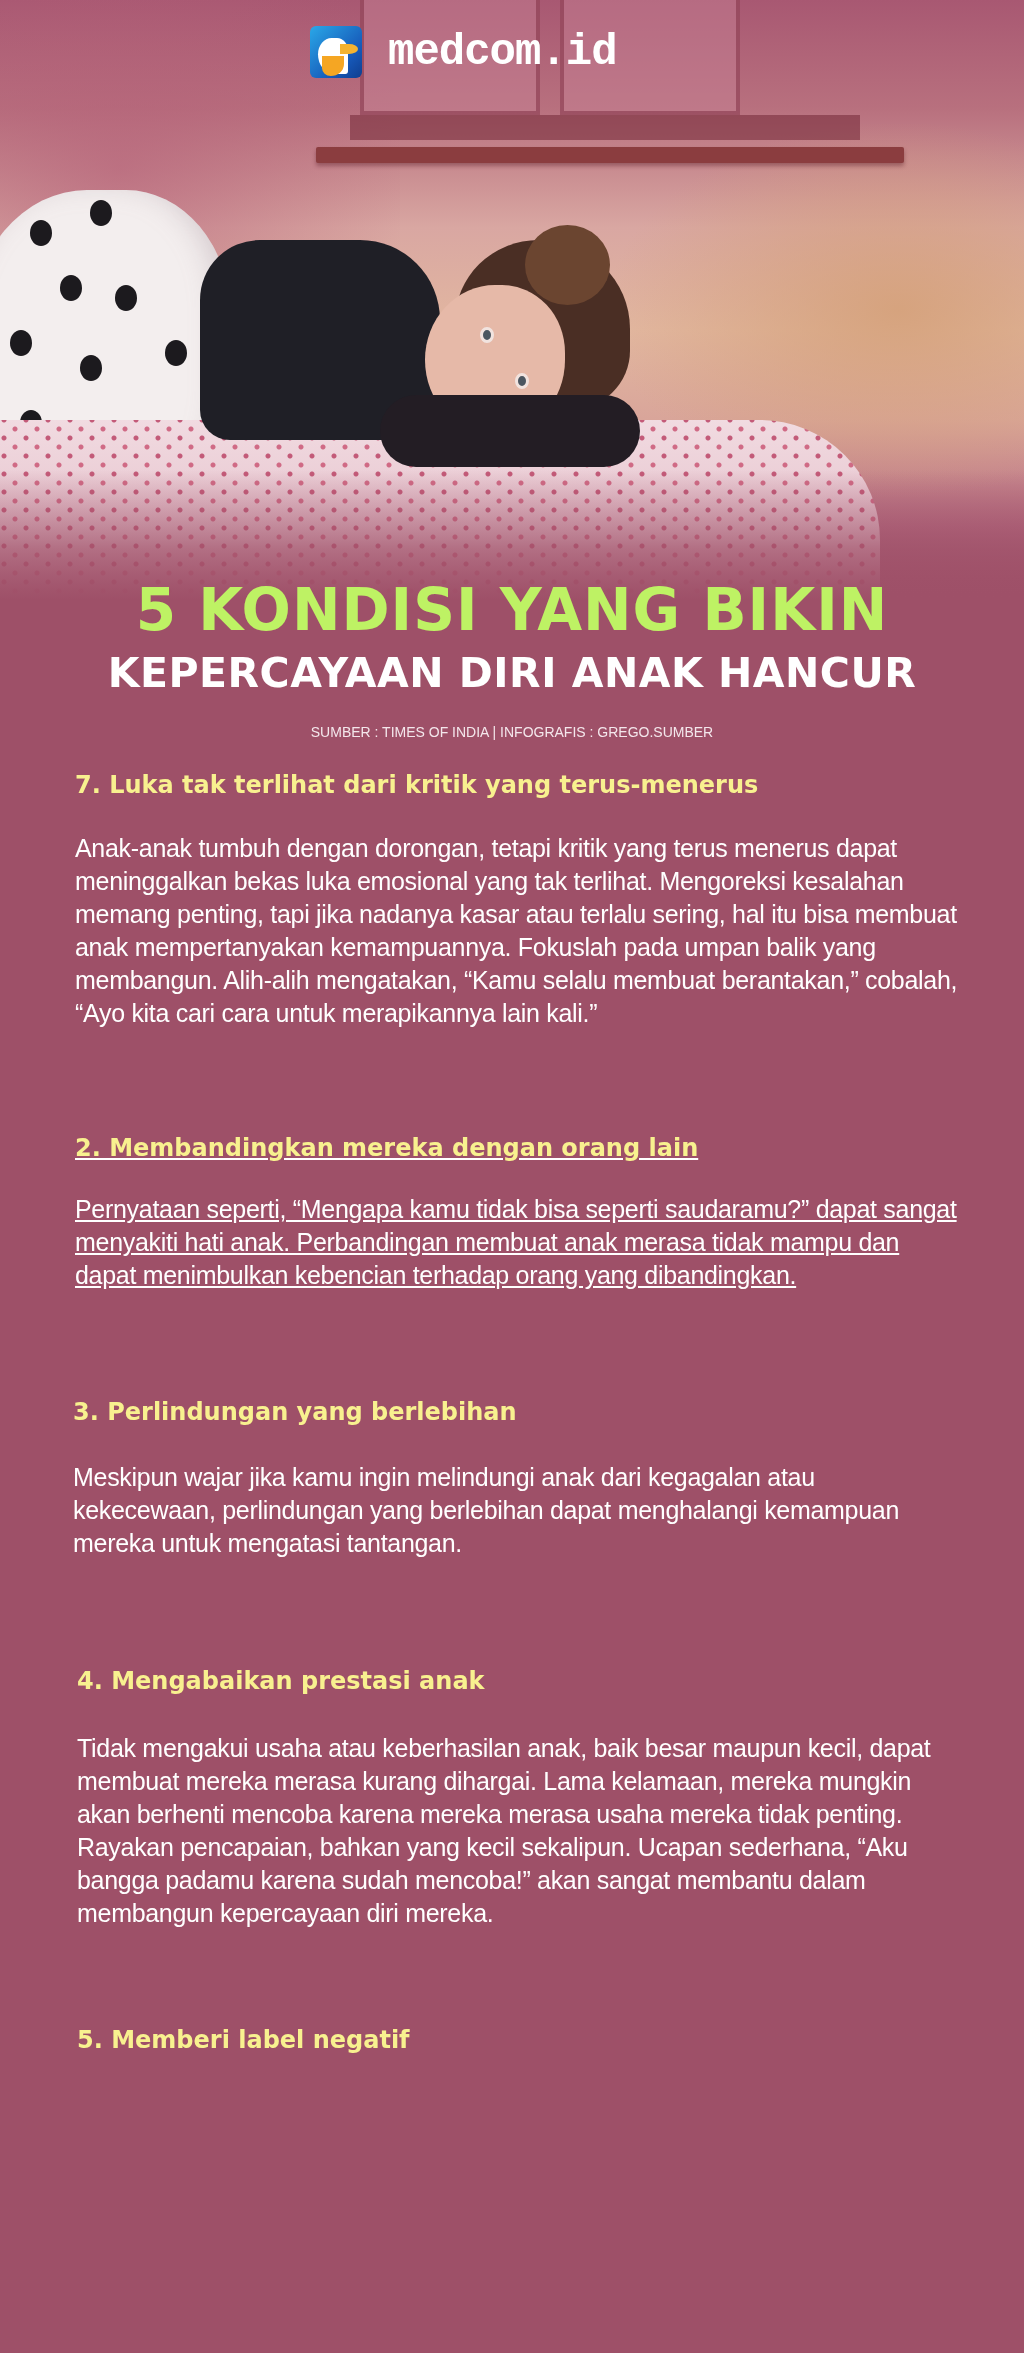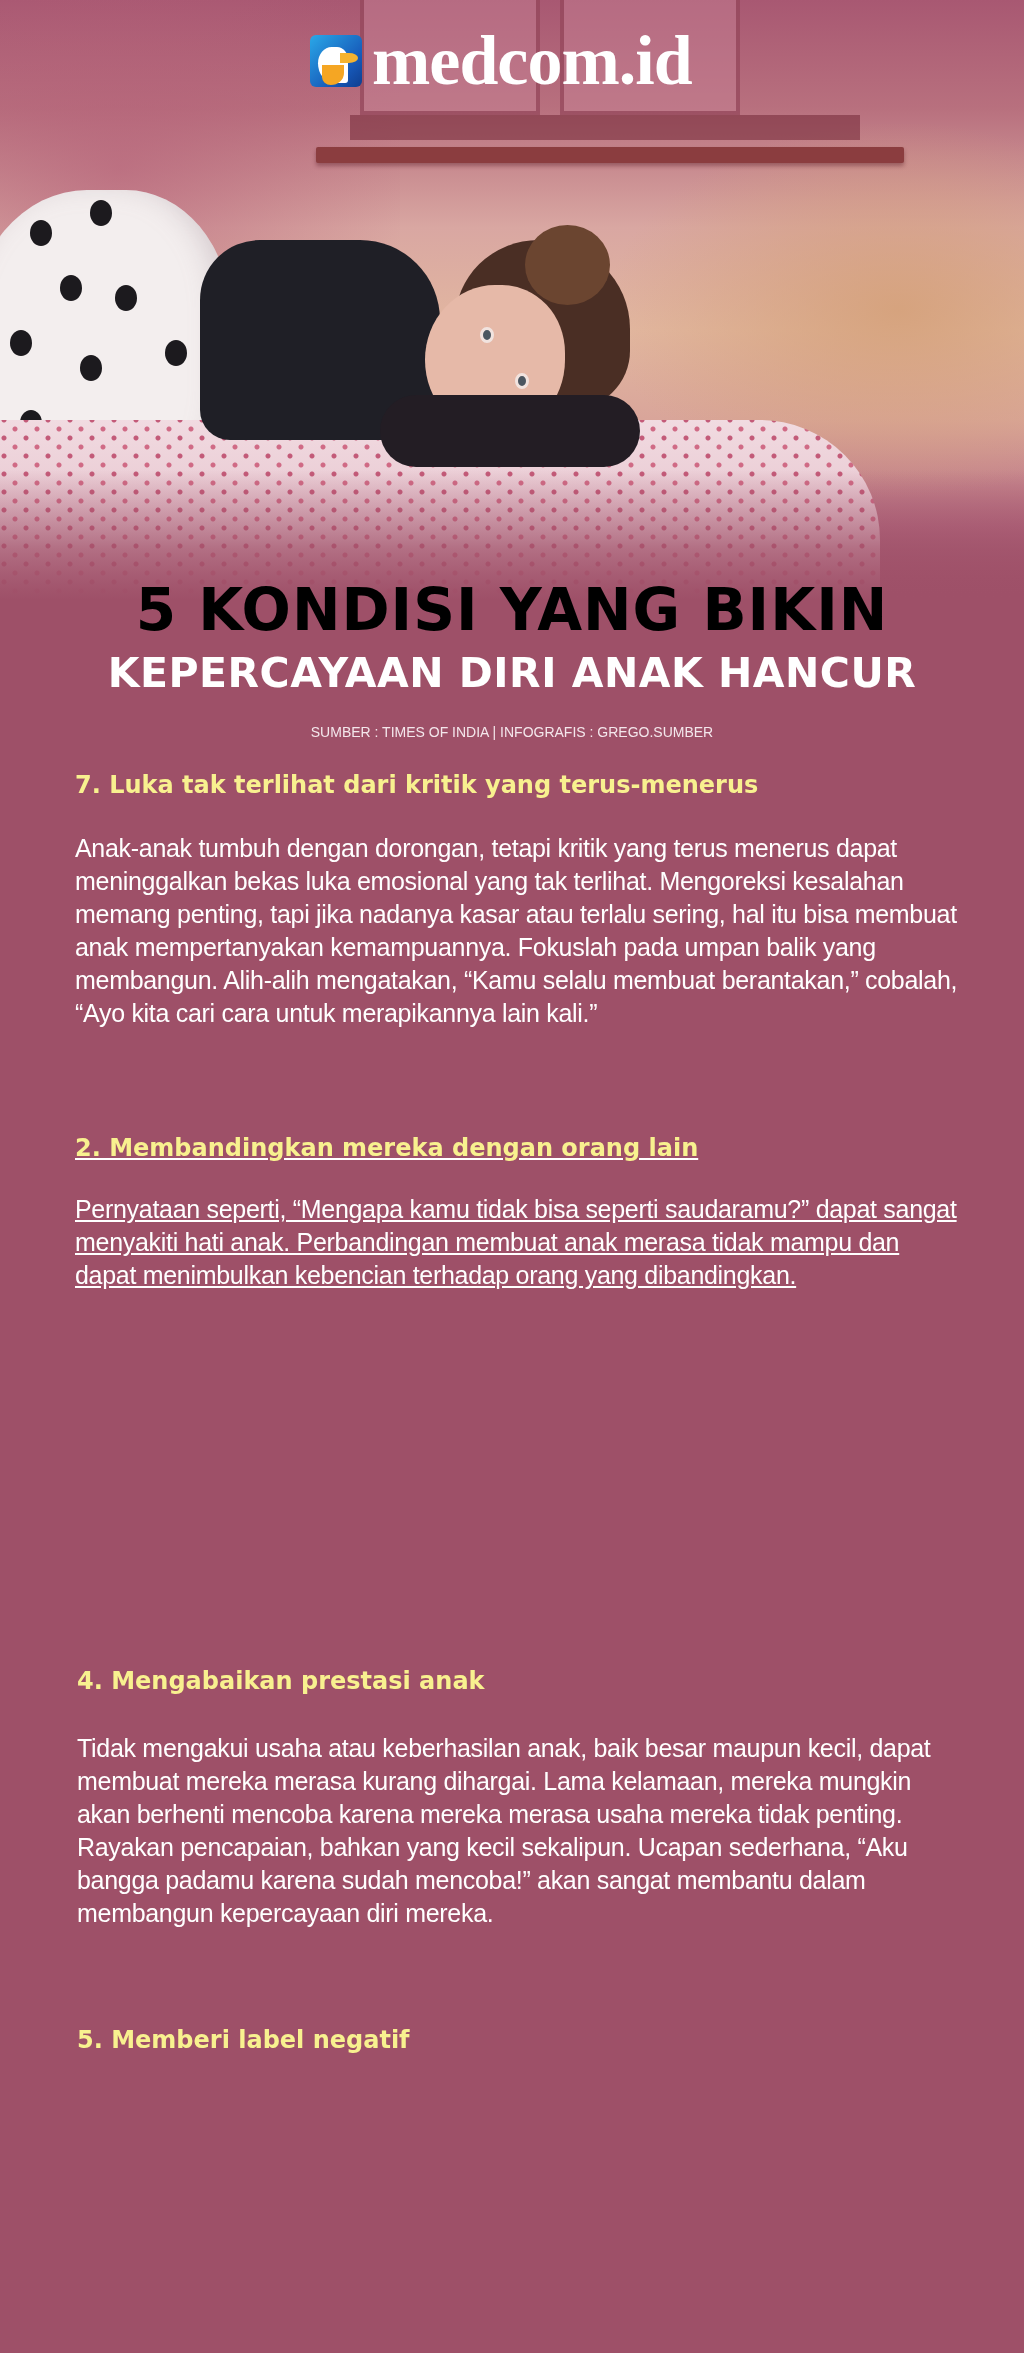--- a/index.html
+++ b/index.html
@@ -35,25 +35,25 @@
     .hair { position: absolute; left: 455px; top: 240px; width: 175px; height: 170px; border-radius: 55% 60% 40% 40%; background: #4a2e24; }
     .hair-bun { position: absolute; left: 525px; top: 225px; width: 85px; height: 80px; border-radius: 50%; background: #6b4530; }
     .eye { position: absolute; width: 14px; height: 16px; border-radius: 50%; background: #4b5660; border: 3px solid #f1e3df; }
 
     
     .logo { position: absolute; left: 310px; top: 26px; display: flex; align-items: center; gap: 10px; }
     .logo-icon { width: 52px; height: 52px; border-radius: 6px; background: linear-gradient(135deg, #2aa8e8 0%, #1658b8 70%, #0f3e8f 100%); position: relative; overflow: hidden; }
     .logo-icon .eagle { position: absolute; left: 8px; top: 12px; width: 30px; height: 36px; border-radius: 50% 40% 10% 60%; background: #ffffff; }
     .logo-icon .beak { position: absolute; left: 30px; top: 18px; width: 18px; height: 10px; border-radius: 0 60% 60% 0; background: #f4b330; }
     .logo-icon .wing { position: absolute; left: 12px; top: 30px; width: 22px; height: 20px; border-radius: 0 0 60% 40%; background: #f5a623; }
-    .logo-text { font-family: Liberation Serif, serif; font-weight: bold; font-size: 70px; color: #ffffff; letter-spacing: -1px; line-height: 1; }
+    .logo-text { font-family: Liberation Mono, monospace; font-weight: bold; font-size: 44px; color: #ffffff; letter-spacing: -1px; line-height: 1; margin-left: 16px; }
 
     
     .title-block { position: absolute; left: 0; top: 575px; width: 1024px; text-align: center; }
-    .title-1 { font-family: "DejaVu Sans", sans-serif; font-weight: bold; font-size: 58px; line-height: 70px; letter-spacing: 1px; color: #000000; }
+    .title-1 { font-family: "DejaVu Sans", sans-serif; font-weight: bold; font-size: 58px; line-height: 70px; letter-spacing: 1px; color: #bef264; }
     .title-2 { font-family: "DejaVu Sans", sans-serif; font-weight: bold; font-size: 41px; line-height: 56px; letter-spacing: 0.5px; color: #ffffff; }
     .credit { margin-top: 22px; font-family: "Liberation Sans", sans-serif; font-size: 14px; line-height: 18px; color: #f4e7ec; }
 
     
     .section { position: absolute; width: 890px; }
     .section-heading { font-family: "DejaVu Sans", sans-serif; font-weight: bold; font-size: 24px; line-height: 30px; color: #f8f18f; }
     .section-body { margin-top: 30px; font-family: "Liberation Sans", sans-serif; font-size: 25px; line-height: 33px; color: #ffffff; letter-spacing: -0.3px; }
   </style>
 </head>
 <body>
@@ -112,20 +112,24 @@
   <div class="section" style="left:75px;top:770px;">
     <div class="section-heading">7. Luka tak terlihat dari kritik yang terus-menerus</div>
     <div class="section-body" style="margin-top:32px;">Anak-anak tumbuh dengan dorongan, tetapi kritik yang terus menerus dapat meninggalkan bekas luka emosional yang tak terlihat. Mengoreksi kesalahan memang penting, tapi jika nadanya kasar atau terlalu sering, hal itu bisa membuat anak mempertanyakan kemampuannya. Fokuslah pada umpan balik yang membangun. Alih-alih mengatakan, “Kamu selalu membuat berantakan,” cobalah, “Ayo kita cari cara untuk merapikannya lain kali.”</div>
   </div>
 
   <div class="section" style="left:75px;top:1133px;text-decoration:underline;">
     <div class="section-heading">2. Membandingkan mereka dengan orang lain</div>
     <div class="section-body">Pernyataan seperti, “Mengapa kamu tidak bisa seperti saudaramu?” dapat sangat menyakiti hati anak. Perbandingan membuat anak merasa tidak mampu dan dapat menimbulkan kebencian terhadap orang yang dibandingkan.</div>
   </div>
 
+  <div class="section" style="left:73px;top:1397px;">
+    <div class="section-heading">3. Perlindungan yang berlebihan</div>
+    <div class="section-body" style="margin-top:34px;">Meskipun wajar jika kamu ingin melindungi anak dari kegagalan atau kekecewaan, perlindungan yang berlebihan dapat menghalangi kemampuan mereka untuk mengatasi tantangan.</div>
+  </div>
 
   <div class="section" style="left:77px;top:1666px;">
     <div class="section-heading">4. Mengabaikan prestasi anak</div>
     <div class="section-body" style="margin-top:36px;">Tidak mengakui usaha atau keberhasilan anak, baik besar maupun kecil, dapat membuat mereka merasa kurang dihargai. Lama kelamaan, mereka mungkin akan berhenti mencoba karena mereka merasa usaha mereka tidak penting. Rayakan pencapaian, bahkan yang kecil sekalipun. Ucapan sederhana, “Aku bangga padamu karena sudah mencoba!” akan sangat membantu dalam membangun kepercayaan diri mereka.</div>
   </div>
 
   <div class="section" style="left:77px;top:2025px;">
     <div class="section-heading">5. Memberi label negatif</div>
   </div>
 

